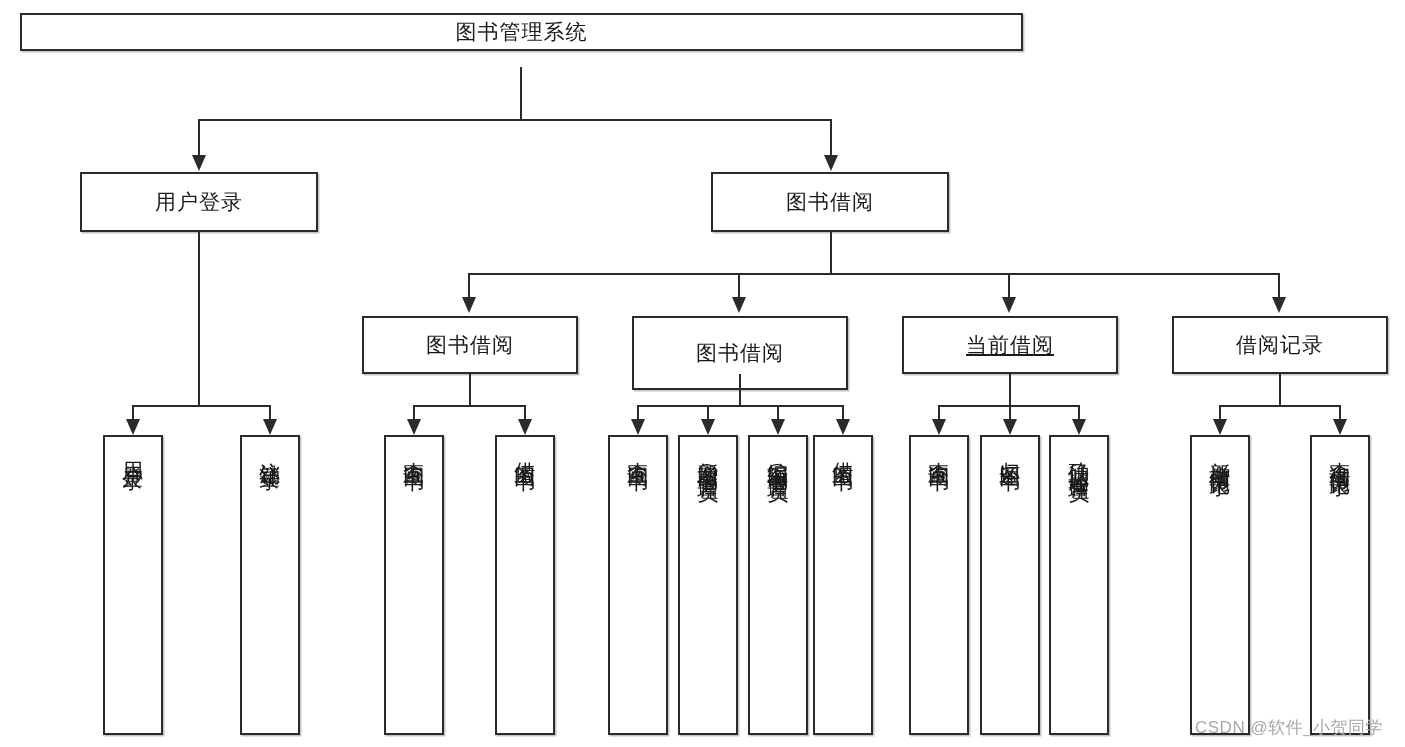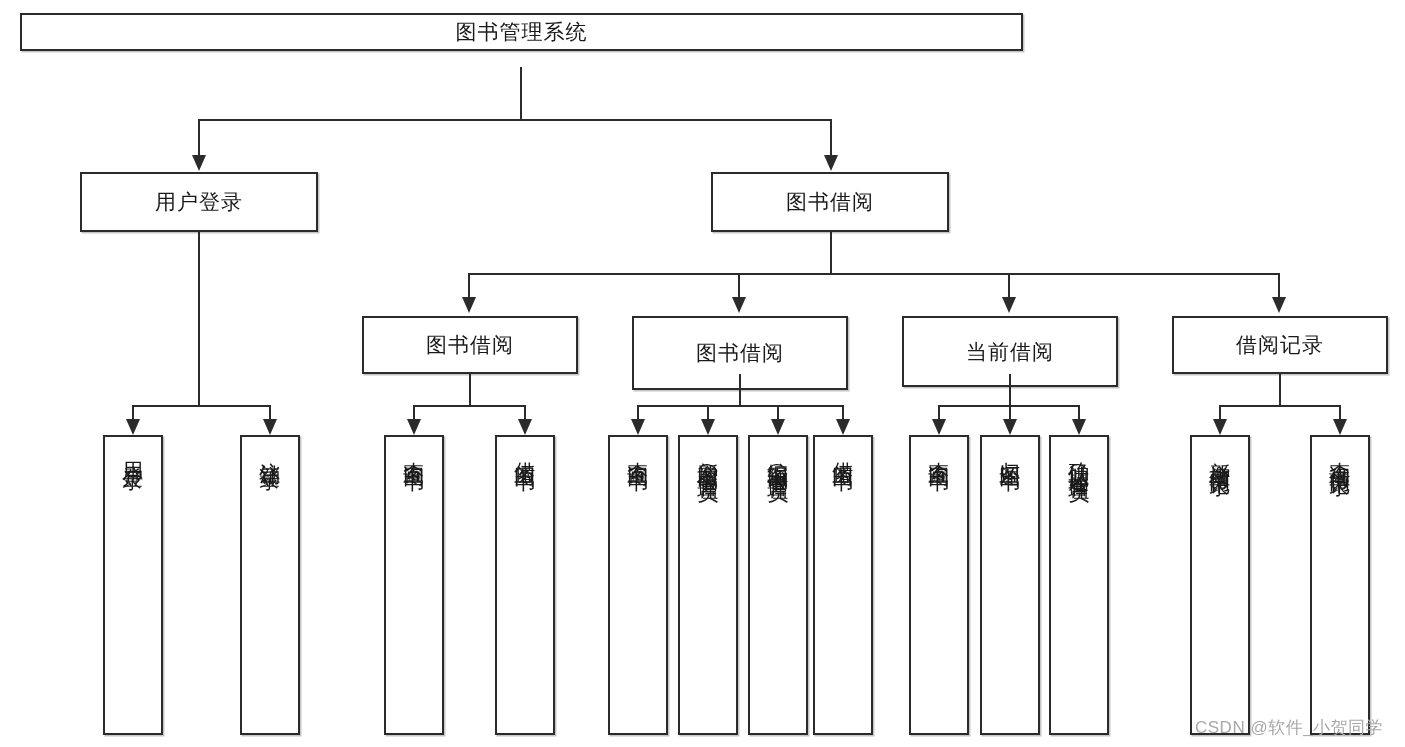--- a/index.html
+++ b/index.html
@@ -128,21 +128,21 @@
   <div class="arrow" style="left:1272px; top:297px;"></div>
 
   <div class="node" style="left:362px; top:316px; width:216px; height:58px;">
     <span class="label">图书借阅</span>
   </div>
 
   <div class="node" style="left:632px; top:316px; width:216px; height:74px;">
     <span class="label">图书借阅</span>
   </div>
 
-  <div class="node" style="left:902px; top:316px; width:216px; height:71px;">
+  <div class="node" style="left:902px; top:316px; width:216px; height:58px;text-decoration:underline;">
     <span class="label">当前借阅</span>
   </div>
 
   <div class="node" style="left:1172px; top:316px; width:216px; height:58px;">
     <span class="label">借阅记录</span>
   </div>
 
   <div class="vline" style="left:469px; top:374px; width:2px; height:31px;"></div>
   <div class="hline" style="left:413px; top:405px; width:113px; height:2px;"></div>
   <div class="vline" style="left:413px; top:405px; width:2px; height:16px;"></div>

